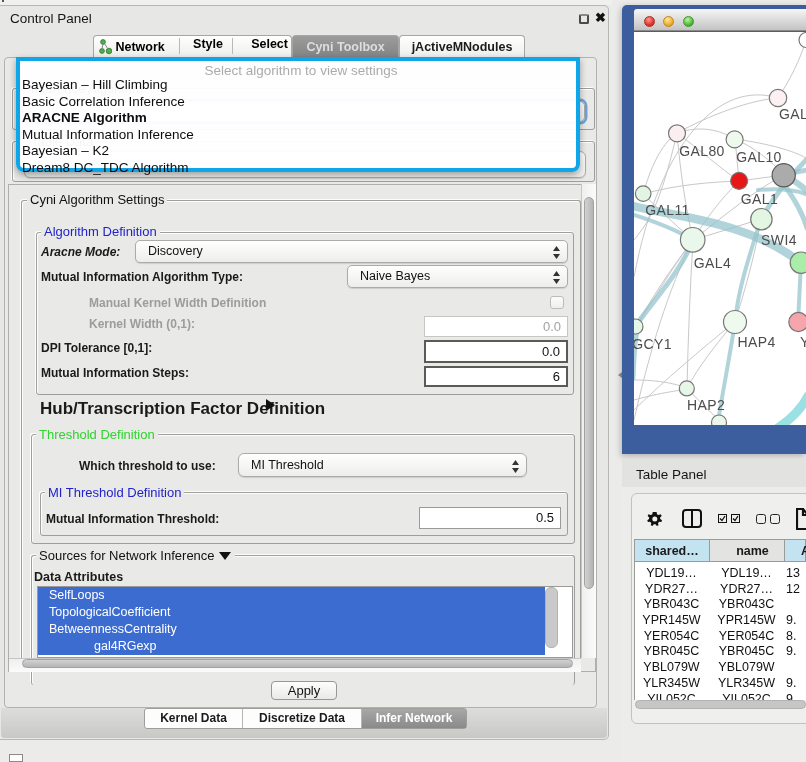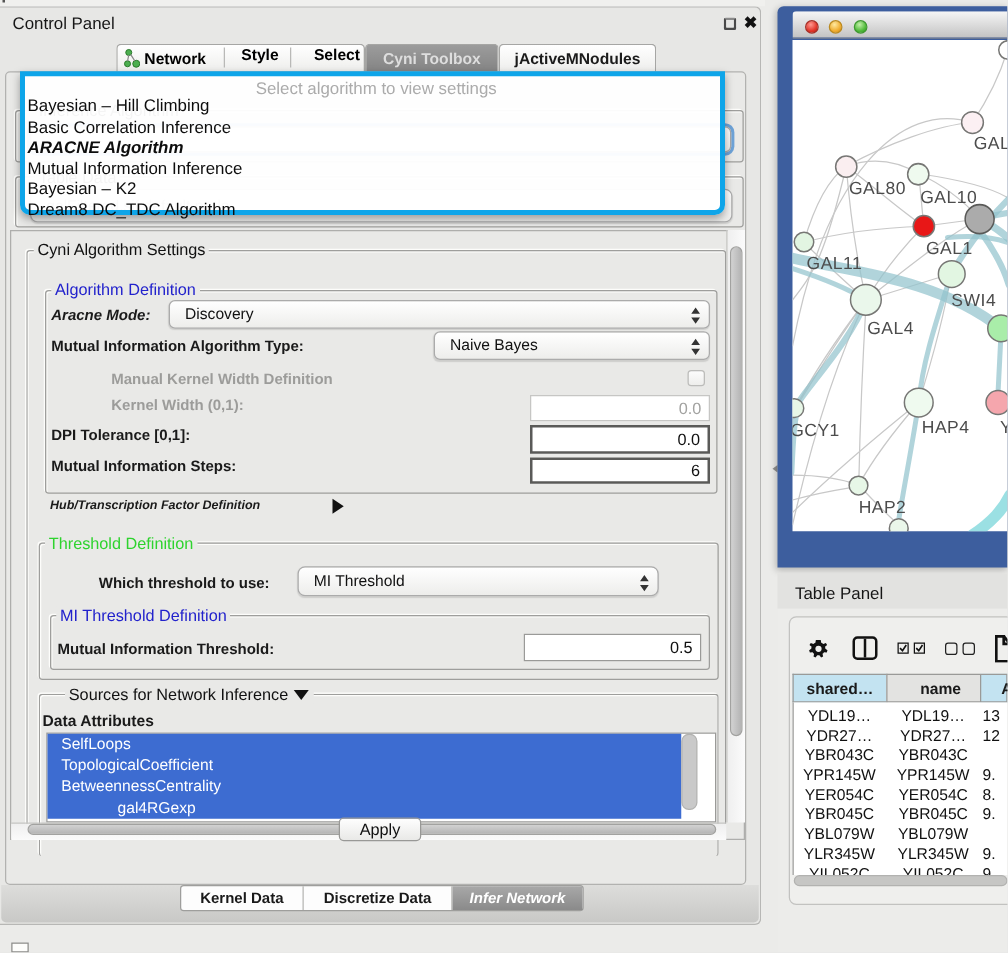--- a/index.html
+++ b/index.html
@@ -34,21 +34,21 @@
 .combo span.txt { position:absolute; left:12px; top:3px; }
 .arrows { position:absolute; right:6px; top:2px; width:9px; }
 
 .field { position:absolute; background:#fff; font-size:13px; color:#111; text-align:right; }
 
 #lst { left:37px; top:586px; width:536px; height:72px; background:#fff; border:1px solid #9a9a98; }
 #lstsel { left:38px; top:586.5px; width:507px; height:68px; background:#3d6cd1; }
 .li { position:absolute; left:11px; font-size:12.5px; color:#fff; }
 #lvthumb { left:545px; top:587px; width:13px; height:61px; background:#c9c9c9; border:1px solid #b2b2b0; border-radius:6px; }
 
-#apply { z-index:7; left:271px; top:654px; width:66px; height:19px; background:linear-gradient(#fefefe,#e9e9e7); border:1px solid #989896; border-radius:4px; font-size:13px; color:#111; text-align:center; line-height:17px; }
+#apply { z-index:7; left:271px; top:681px; width:66px; height:19px; background:linear-gradient(#fefefe,#e9e9e7); border:1px solid #989896; border-radius:4px; font-size:13px; color:#111; text-align:center; line-height:17px; }
 
 #strip { left:1px; top:708px; width:606px; height:30px; background:linear-gradient(#dddddb,#c8c8c6); border-radius:0 0 4px 4px; }
 #seg { left:144px; top:708px; width:323px; height:21px; background:#fdfdfd; border:1px solid #9e9e9c; border-radius:3px; font-size:12px; font-weight:bold; }
 .segi { position:absolute; top:0; height:19px; line-height:19px; text-align:center; color:#1a1a1a; }
 
 #popup { z-index:10; left:16px; top:57px; width:564px; height:115px; background:rgba(255,255,255,0.955); border:4px solid #0ea5e9; border-radius:0 0 8px 8px; box-shadow:0 3px 7px rgba(0,0,0,0.35); }
 .pi { position:absolute; left:2px; font-size:13.5px; color:#0d0d0d; white-space:nowrap; }
 
 #nw { left:622px; top:5px; width:184px; height:449px; background:#3d5e9e; border-radius:5px 0 0 0; box-shadow:-1px 2px 6px rgba(0,0,0,0.25); }
 #nw-title { left:634px; top:9px; width:172px; height:22px; background:linear-gradient(#f6f6f6,#c3c3c3); border-bottom:1px solid #8a8a8a; border-radius:3px 0 0 0; }
@@ -134,21 +134,21 @@
 
   <div class="lbl dis" style="left:41px; top:317px;">Kernel Width (0,1):</div>
   <div class="field" style="left:424px; top:316px; width:144px; height:21px; border:1px solid #c6c6c4; color:#a2a2a0; line-height:19px; padding-right:6px;">0.0</div>
 
   <div class="lbl" style="left:41px; top:341px;">DPI Tolerance [0,1]:</div>
   <div class="field" style="left:424px; top:340px; width:144px; height:23px; border:2px solid #5a5a58; line-height:19px; padding-right:6px;">0.0</div>
 
   <div class="lbl" style="left:41px; top:366px;">Mutual Information Steps:</div>
   <div class="field" style="left:424px; top:366px; width:144px; height:21px; border:2px solid #5a5a58; line-height:17px; padding-right:6px;">6</div>
 
-  <div class="lbl" style="left:40px; top:399px; font-size:10px;font-style:italic;">Hub/Transcription Factor Definition</div>
+  <div class="lbl" style="left:40px; top:399px; font-size:17px;">Hub/Transcription Factor Definition</div>
   <svg class="abs" style="left:264px; top:398px;" width="12" height="14">
       <path d="M2 1 L11 7 L2 13 Z" fill="#111"></path>
     </svg>
 
   <div class="frame" style="left:31px; top:434px; width:544px; height:110px;"></div>
   <div class="flabel green" style="left:36px; top:427px;">Threshold Definition</div>
 
   <div class="lbl" style="left:79px; top:459px;">Which threshold to use:</div>
   <div class="combo" style="left:238px; top:453px; width:289px; height:24px; border-radius:6px;">
       <span class="txt" style="top:4px;">MI Threshold</span>
@@ -157,47 +157,47 @@
       </svg>
     </div>
 
   <div class="frame" style="left:40px; top:492px; width:528px; height:44px;"></div>
   <div class="flabel blue" style="left:45px; top:485px;">MI Threshold Definition</div>
 
   <div class="lbl" style="left:46px; top:512px;">Mutual Information Threshold:</div>
   <div class="field" style="left:419px; top:507px; width:142px; height:22px; border:1px solid #9a9a98; line-height:20px; padding-right:6px;">0.5</div>
 
   <div class="frame" style="left:31px; top:555px; width:544px; height:130px; border-bottom:none;"></div>
-  <div class="flabel" style="left:52px; top:548px;">Sources for Network Inference <svg style="vertical-align:-1px;" width="14" height="10">
+  <div class="flabel" style="left:36px; top:548px;">Sources for Network Inference <svg style="vertical-align:-1px;" width="14" height="10">
         <path d="M1 1 L13 1 L7 9 Z" fill="#111"></path>
       </svg></div>
 
   <div class="lbl" style="left:34px; top:570px; font-size:12.5px;">Data Attributes</div>
   <div class="abs" id="lst"></div>
   <div class="abs" id="lstsel"></div>
   <div class="li" style="left:49px; top:588px;">SelfLoops</div>
   <div class="li" style="left:49px; top:605px;">TopologicalCoefficient</div>
   <div class="li" style="left:49px; top:622px;">BetweennessCentrality</div>
   <div class="li" style="left:49px; top:639px;margin-left:45px;">gal4RGexp</div>
   <div class="abs" id="lvthumb"></div>
 </div>
 
 <div class="abs" id="apply">Apply</div>
 <div class="abs" id="strip"></div>
 <div class="abs" id="seg">
   <div class="segi" style="left:0; width:97px;">Kernel Data</div>
   <div class="segi" style="left:97px; width:120px; border-left:1px solid #b6b6b4; border-right:1px solid #b6b6b4;">Discretize Data</div>
-  <div class="segi" style="left:217px; width:104px; background:linear-gradient(#a8a8a8,#8a8a8a); color:#fff;font-style:italic;">Infer Network</div>
+  <div class="segi" style="left:217px; width:104px; background:linear-gradient(#a8a8a8,#8a8a8a); color:#fff;">Infer Network</div>
 </div>
 
 <div class="abs" id="popup">
   <div class="pi" style="top:2px; width:558px; text-align:center; color:#ababab;">Select algorithm to view settings</div>
   <div class="pi" style="top:16px;">Bayesian – Hill Climbing</div>
   <div class="pi" style="top:33px;">Basic Correlation Inference</div>
-  <div class="pi" style="top:49px; font-weight:bold;font-style:italic;">ARACNE Algorithm</div>
+  <div class="pi" style="top:49px; font-weight:bold;">ARACNE Algorithm</div>
   <div class="pi" style="top:66px;">Mutual Information Inference</div>
   <div class="pi" style="top:82px;">Bayesian – K2</div>
   <div class="pi" style="top:99px;">Dream8 DC_TDC Algorithm</div>
 </div>
 
 <svg class="abs" style="left:616px; top:371px;" width="8" height="8">
     <path d="M6 1 L2 4 L6 7 Z" fill="#909090"></path>
   </svg>
 
 <div class="abs" id="nw"></div>

